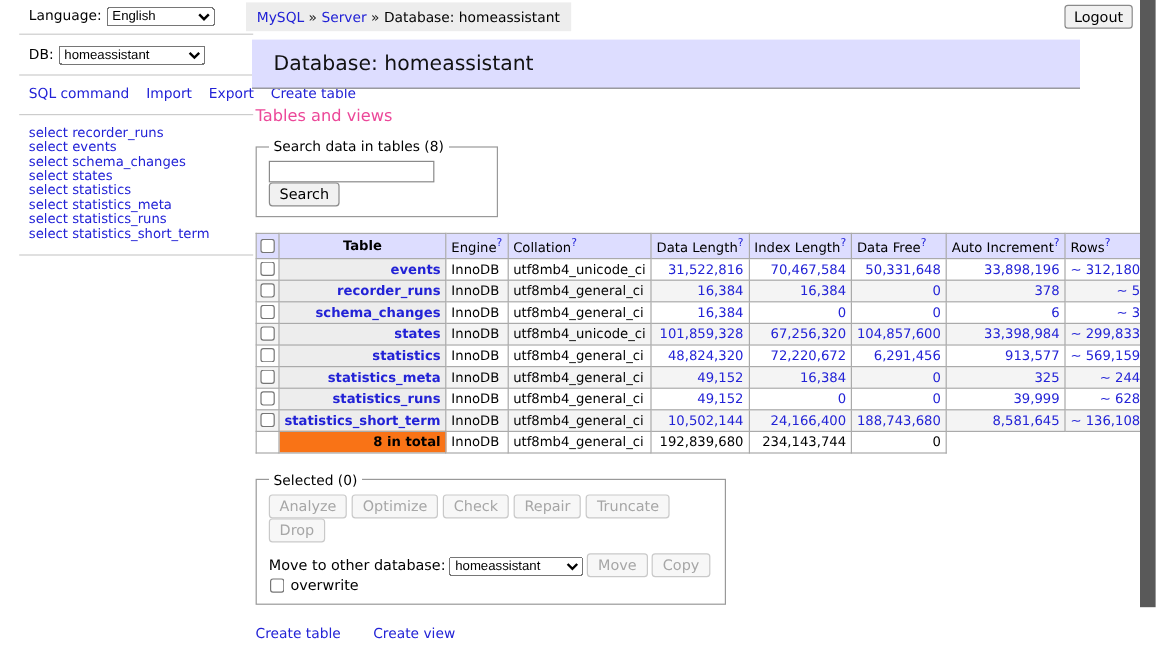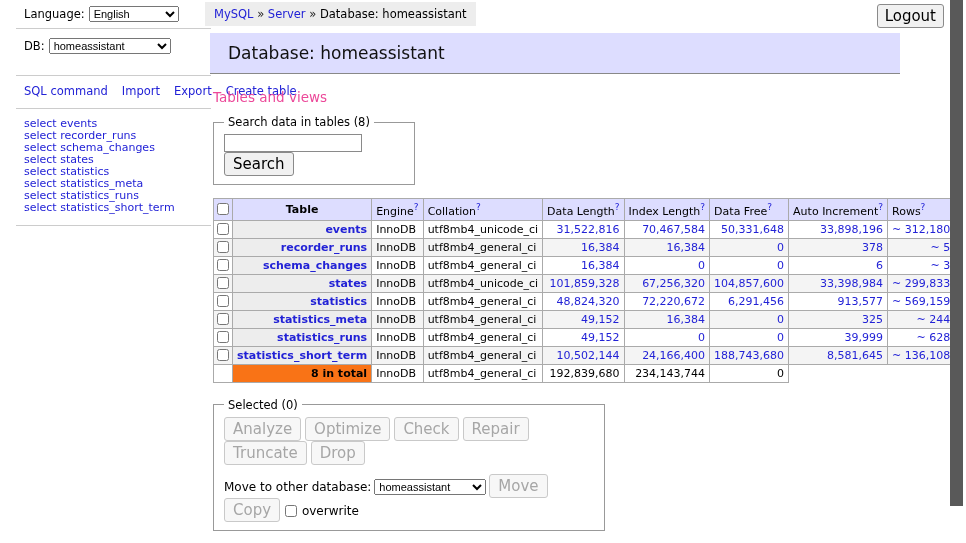--- a/index.html
+++ b/index.html
@@ -15,21 +15,21 @@
   
   #sidebar { position:absolute; left:16px; top:0; width:195px; }
   .lang-row { padding:6px 0 6px 8px; border-bottom:1px solid #ccc; }
   .lang-row select { width:90px; font-size:11px; margin-left:4px; }
   h1#logo {
     margin:0; padding:13px 0 13px 18px; background:#e6e6e6;
     border-bottom:1px solid #ccc; font-weight:400; font-style:italic;
     font-size:19px; color:#767676;
   }
   h1#logo .version { font-size:11px; font-style:normal; color:#767676; margin-left:2px; }
-  .db-row { padding:9px 0 21px 8px; border-bottom:1px solid #ccc; }
+  .db-row { padding:9px 0 8px 8px; border-bottom:1px solid #ccc; }
   .db-row select { width:122px; font-size:11px; margin-left:4px; }
   .sb-actions { margin:0; padding:8px 8px 9px; border-bottom:1px solid #ccc; line-height:15px; }
   .sb-actions a { margin-right:14px; white-space:nowrap; }
   #table-links { list-style:none; margin:0; padding:9px 8px 11px; border-bottom:1px solid #ccc;
                  font-size:11px; line-height:12px; }
   #table-links a { white-space:nowrap; }
 
   
   #content { position:absolute; left:195px; top:0; width:755px; }
   #breadcrumb { display:inline-block; margin:2px 0 0 10px; padding:5px 9px;
@@ -40,21 +40,21 @@
     font-size:17px; background:#ddf; border-bottom:1px solid #888; color:#111;
   }
   #db-links { margin:17px 0 0 18px; }
   #db-links a { margin-right:17px; }
   h3 { font-weight:400; font-size:13.5px; margin:15px 0 0 18px; color:#ec4899; }
 
   fieldset { border:1px solid #999; margin:10px 0 0 18px; padding:5px 10px 8px; }
   legend { padding:0 4px; font-size:11.5px; }
   #search-fs { width:202px; }
   #search-fs input[type=text] { width:138px; height:18px; border:1px solid #8a8a8a; font-size:11px; padding:1px 3px; }
-  button { font-family:inherit; font-size:15px; color:#000; background:#f1f1f1;
+  button { font-family:inherit; font-size:12px; color:#000; background:#f1f1f1;
            border:1px solid #8a8a8a; border-radius:3px; padding:2px 8px; }
   button:disabled { color:#a6a6a6; background:#f7f7f7; border-color:#c9c9c9; }
 
   
   table { border-collapse:collapse; margin:13px 0 0 18px; font-size:11px; }
   th, td { border:1px solid #aaa; padding:2px 4px; height:17px; white-space:nowrap; }
   thead th { background:#ddf; font-weight:400; text-align:left; }
   thead th.col-table { font-weight:700; text-align:center; min-width:112px; }
   thead th sup a { font-size:9px; }
   td.check, th.check { width:18px; text-align:center; padding:1px 2px; }
@@ -92,22 +92,22 @@
 
 <div id="sidebar">
   <div class="lang-row">
     <span>Language:</span><select><option>English</option></select>
   </div>
   <div class="db-row">
     <span>DB:</span><select><option>homeassistant</option></select>
   </div>
   <p class="sb-actions" id="sidebar-actions"><a href="#">SQL command</a><a href="#">Import</a><a href="#">Export</a><a href="#">Create table</a></p>
   <ul id="table-links">
+      <li><a href="#">select recorder_runs</a></li>
       <li><a href="#">select events</a></li>
-      <li><a href="#">select recorder_runs</a></li>
       <li><a href="#">select schema_changes</a></li>
       <li><a href="#">select states</a></li>
       <li><a href="#">select statistics</a></li>
       <li><a href="#">select statistics_meta</a></li>
       <li><a href="#">select statistics_runs</a></li>
       <li><a href="#">select statistics_short_term</a></li>
     </ul>
 </div>
 
 <div id="content">

